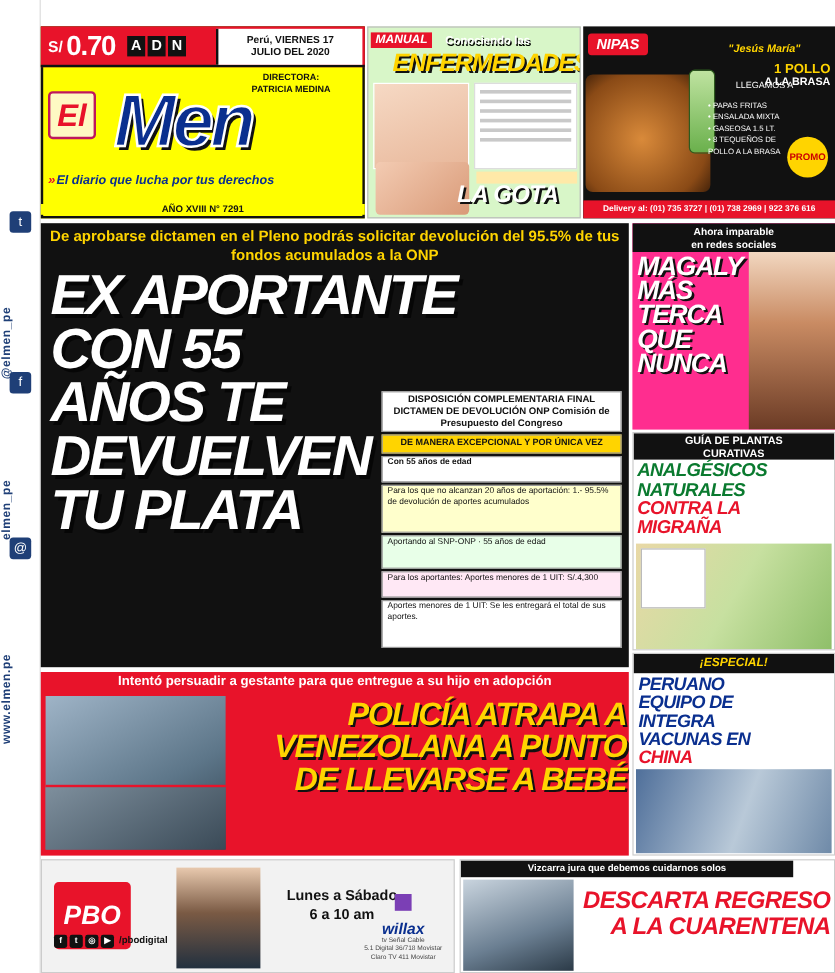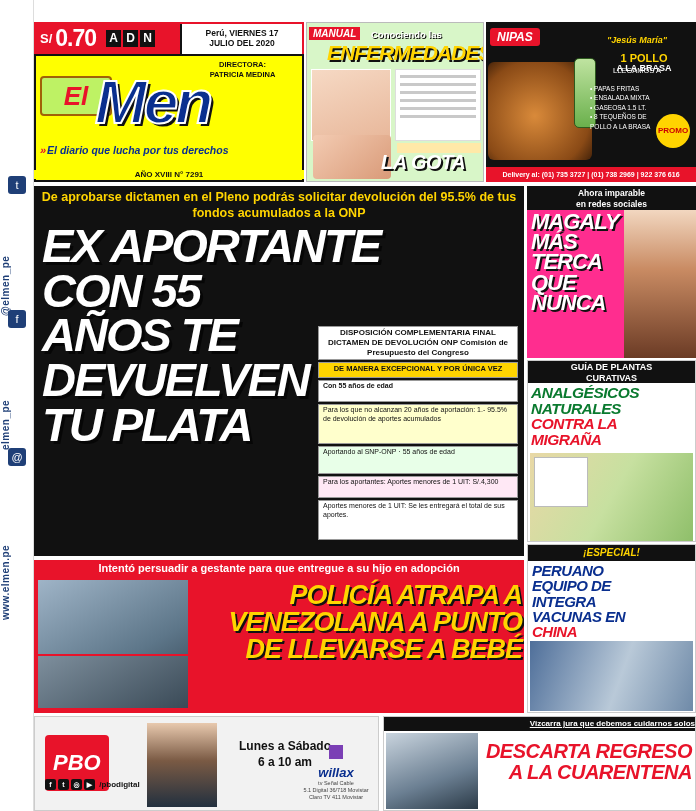--- a/index.html
+++ b/index.html
@@ -55,22 +55,22 @@
   .date-box {
     position:absolute; left:180px; top:24px; width:122px; height:30px;
     background:#fff; color:#111; font-size:8.5px; font-weight:bold;
     display:flex; flex-direction:column; justify-content:center; align-items:center;
     line-height:1.15; border-left:2px solid #111;
   }
   .logo-wrap {
     position:absolute; left:40px; top:66px; width:250px; height:72px;
   }
   .logo-el {
-    position:absolute; left:0; top:10px; width:72px; height:40px; background:#bef264;
-    border:2px solid #a16207; border-radius:4px;
+    position:absolute; left:0; top:10px; width:40px; height:40px; background:#fef9c3;
+    border:2px solid #be185d; border-radius:4px;
     color:#e8132a; font-size:26px; font-weight:bold; font-style:italic;
     line-height:36px; text-align:center;
   }
   .logo-men {
     position:absolute; left:55px; top:0; font-size:62px; font-weight:bold; font-style:italic;
     color:#0a2f8f; -webkit-text-stroke:2px #fff; letter-spacing:-3px;
     text-shadow: 3px 3px 0 #111;
   }
   .slogan {
     position:absolute; left:40px; top:144px; width:256px;
@@ -138,21 +138,21 @@
   }
   .pollo-llegamos {
     position:absolute; left:96px; top:4px; color:#fff; font-size:7.5px; text-align:center; width:110px;margin-top:40px;
   }
   .pollo-jesus {
     position:absolute; left:96px; top:13px; color:#ffd400; font-size:9px; font-weight:bold;
     text-align:center; width:110px; font-style:italic;
   }
   .pollo-promo {
     position:absolute; left:110px; top:30px; width:96px; color:#fff; font-size:9px;
-    font-weight:bold; text-align:center; line-height:1.1;
+    font-weight:bold; text-align:right; line-height:1.1;
   }
   .pollo-promo .big { color:#ffd400; font-size:11px; }
   .pollo-list {
     position:absolute; left:104px; top:62px; width:102px; color:#fff; font-size:6.5px;
     line-height:1.45;
   }
   .pollo-food {
     position:absolute; left:2px; top:40px; width:104px; height:98px;
     background:radial-gradient(circle at 45% 55%, #d98a3a 0%, #8a4a16 70%, #2a1405 100%);
     border-radius:6px;
@@ -314,22 +314,22 @@
   .willax .brand { color:#0a2f8f; font-size:13px; font-weight:bold; font-style:italic; }
   .willax .sub { color:#444; font-size:5.5px; line-height:1.3; }
   .willax .sq { display:inline-block; width:14px; height:14px; background:#7b3fb5; margin-bottom:2px;}
 
   
   .vizc {
     position:absolute; left:383px; top:716px; width:313px; height:95px;
     background:#ffffff; border:1px solid #ccc; overflow:hidden;
   }
   .vizc-kicker {
-    position:absolute; left:0; top:0; width:311px; height:14px; background:#111;
-    color:#fff; font-size:8px; font-weight:bold; text-align:right; line-height:14px;text-decoration:underline;
+    position:absolute; left:0; top:0; width:277px; height:14px; background:#111;
+    color:#fff; font-size:8px; font-weight:bold; text-align:center; line-height:14px;
   }
   .vizc-photo {
     position:absolute; left:2px; top:16px; width:92px; height:76px;
     background:linear-gradient(160deg,#c9d4de,#6b7f92 60%,#2b3a47);
   }
   .vizc-title {
     position:absolute; left:98px; top:24px; width:210px; color:#e8132a; font-size:20px;
     font-weight:bold; font-style:italic; line-height:1.05; text-align:right; letter-spacing:-0.5px;
   }
 </style>

